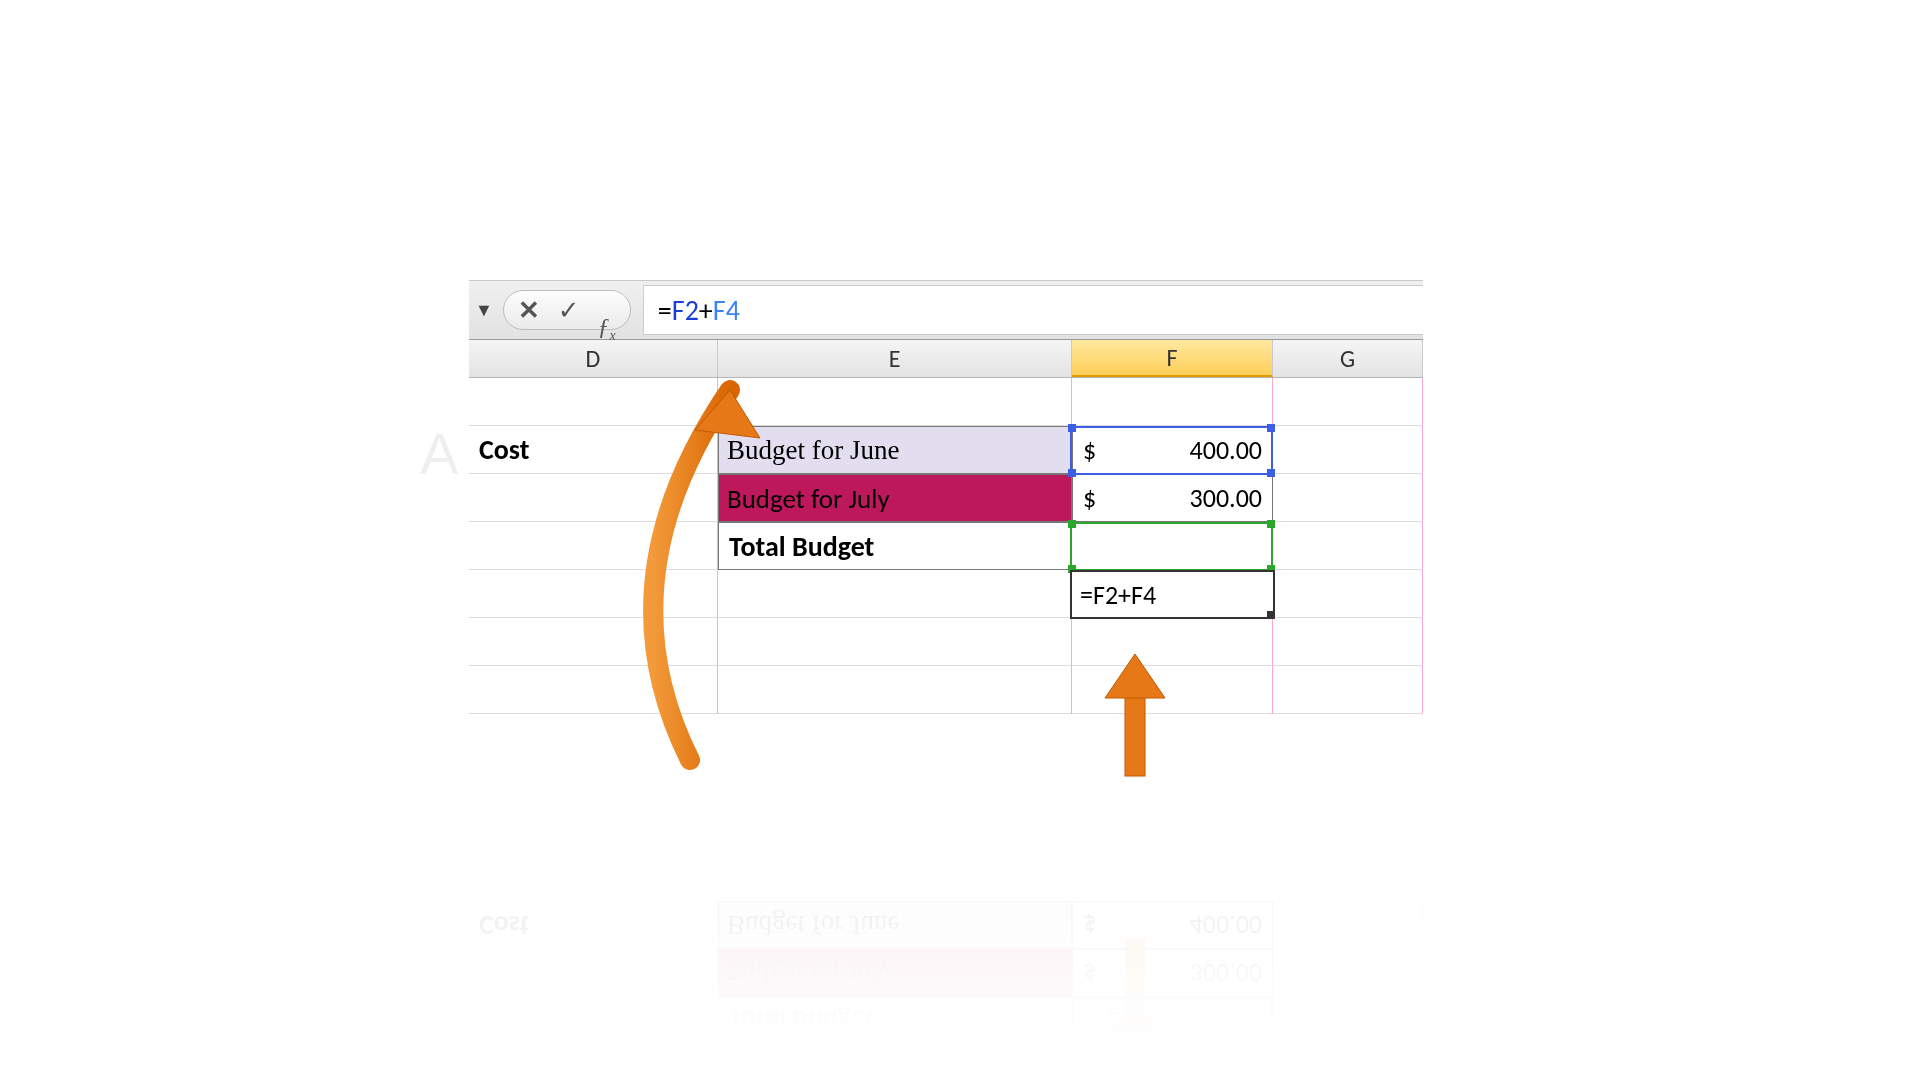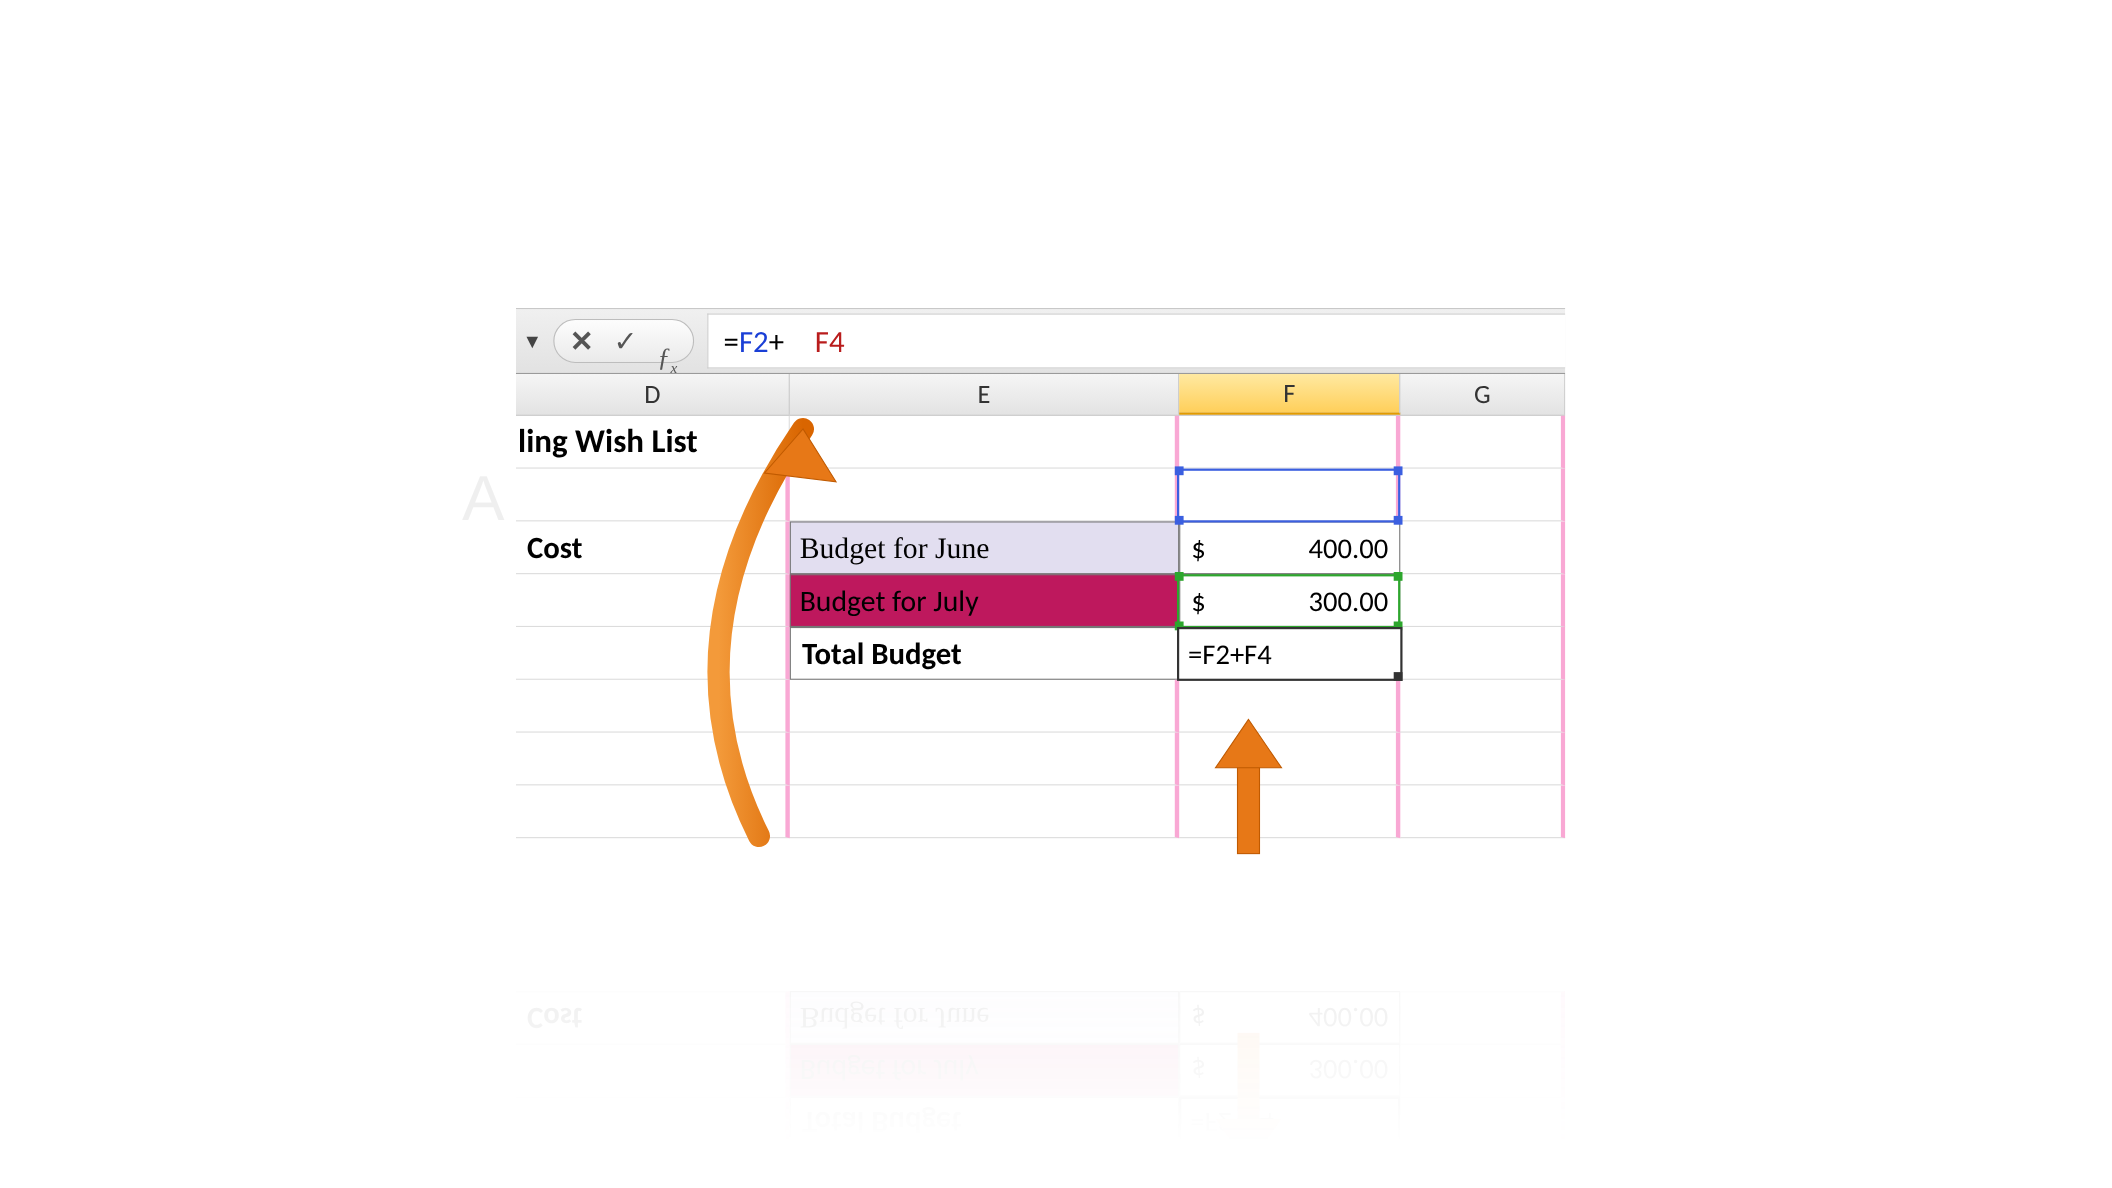--- a/index.html
+++ b/index.html
@@ -72,21 +72,21 @@
     margin-left: 12px;
     padding-left: 14px;
     display: flex;
     align-items: center;
     font-size: 28px;
     font-family: Calibri, Arial, sans-serif;
   }
   .formula-input .eq { color: #000; }
   .formula-input .ref1 { color: #1a3fd6; }
   .formula-input .plus { color: #000; }
-  .formula-input .ref2 { color: #b91c1c; margin-left: 28px; }
+  .formula-input .ref2 { color: #3b82f6; }
 
   
   .col-headers {
     display: flex;
     height: 38px;
     background: linear-gradient(to bottom, #f5f5f5, #e3e3e3);
     border-bottom: 1px solid #b5b5b5;
   }
   .col-header {
     border-right: 1px solid #cacaca;
@@ -101,21 +101,21 @@
     border-bottom: 2px solid #e29b00;
   }
 
   
   .grid {
     position: relative;
     background: #ffffff;
   }
   .row { display: flex; height: 48px; }
   .cell {
-    border-right: 4px solid #f9a8d4;
+    border-right: 1px solid #f9a8d4;
     border-bottom: 1px solid #dcdcdc;
     display: flex;
     align-items: center;
     font-size: 26px;
     color: #000;
   }
 
   .col-d { width: 249px; }
   .col-e { width: 354px; }
   .col-f { width: 201px; }
@@ -247,26 +247,20 @@
 
   <div class="col-headers">
     <div class="col-header col-d">D</div>
     <div class="col-header col-e">E</div>
     <div class="col-header col-f selected">F</div>
     <div class="col-header col-g">G</div>
   </div>
 
   <div class="grid">
 
-    <div class="row">
-      <div class="cell col-d title-cell" style="border-right:1px solid #dcdcdc; white-space:nowrap; overflow:visible;">ling Wish List</div>
-      <div class="cell col-e"></div>
-      <div class="cell col-f"></div>
-      <div class="cell col-g"></div>
-    </div>
 
     <div class="row">
       <div class="cell col-d"></div>
       <div class="cell col-e"></div>
       <div class="cell col-f"></div>
       <div class="cell col-g"></div>
     </div>
 
     <div class="row">
       <div class="cell col-d label-bold">Cost</div>

